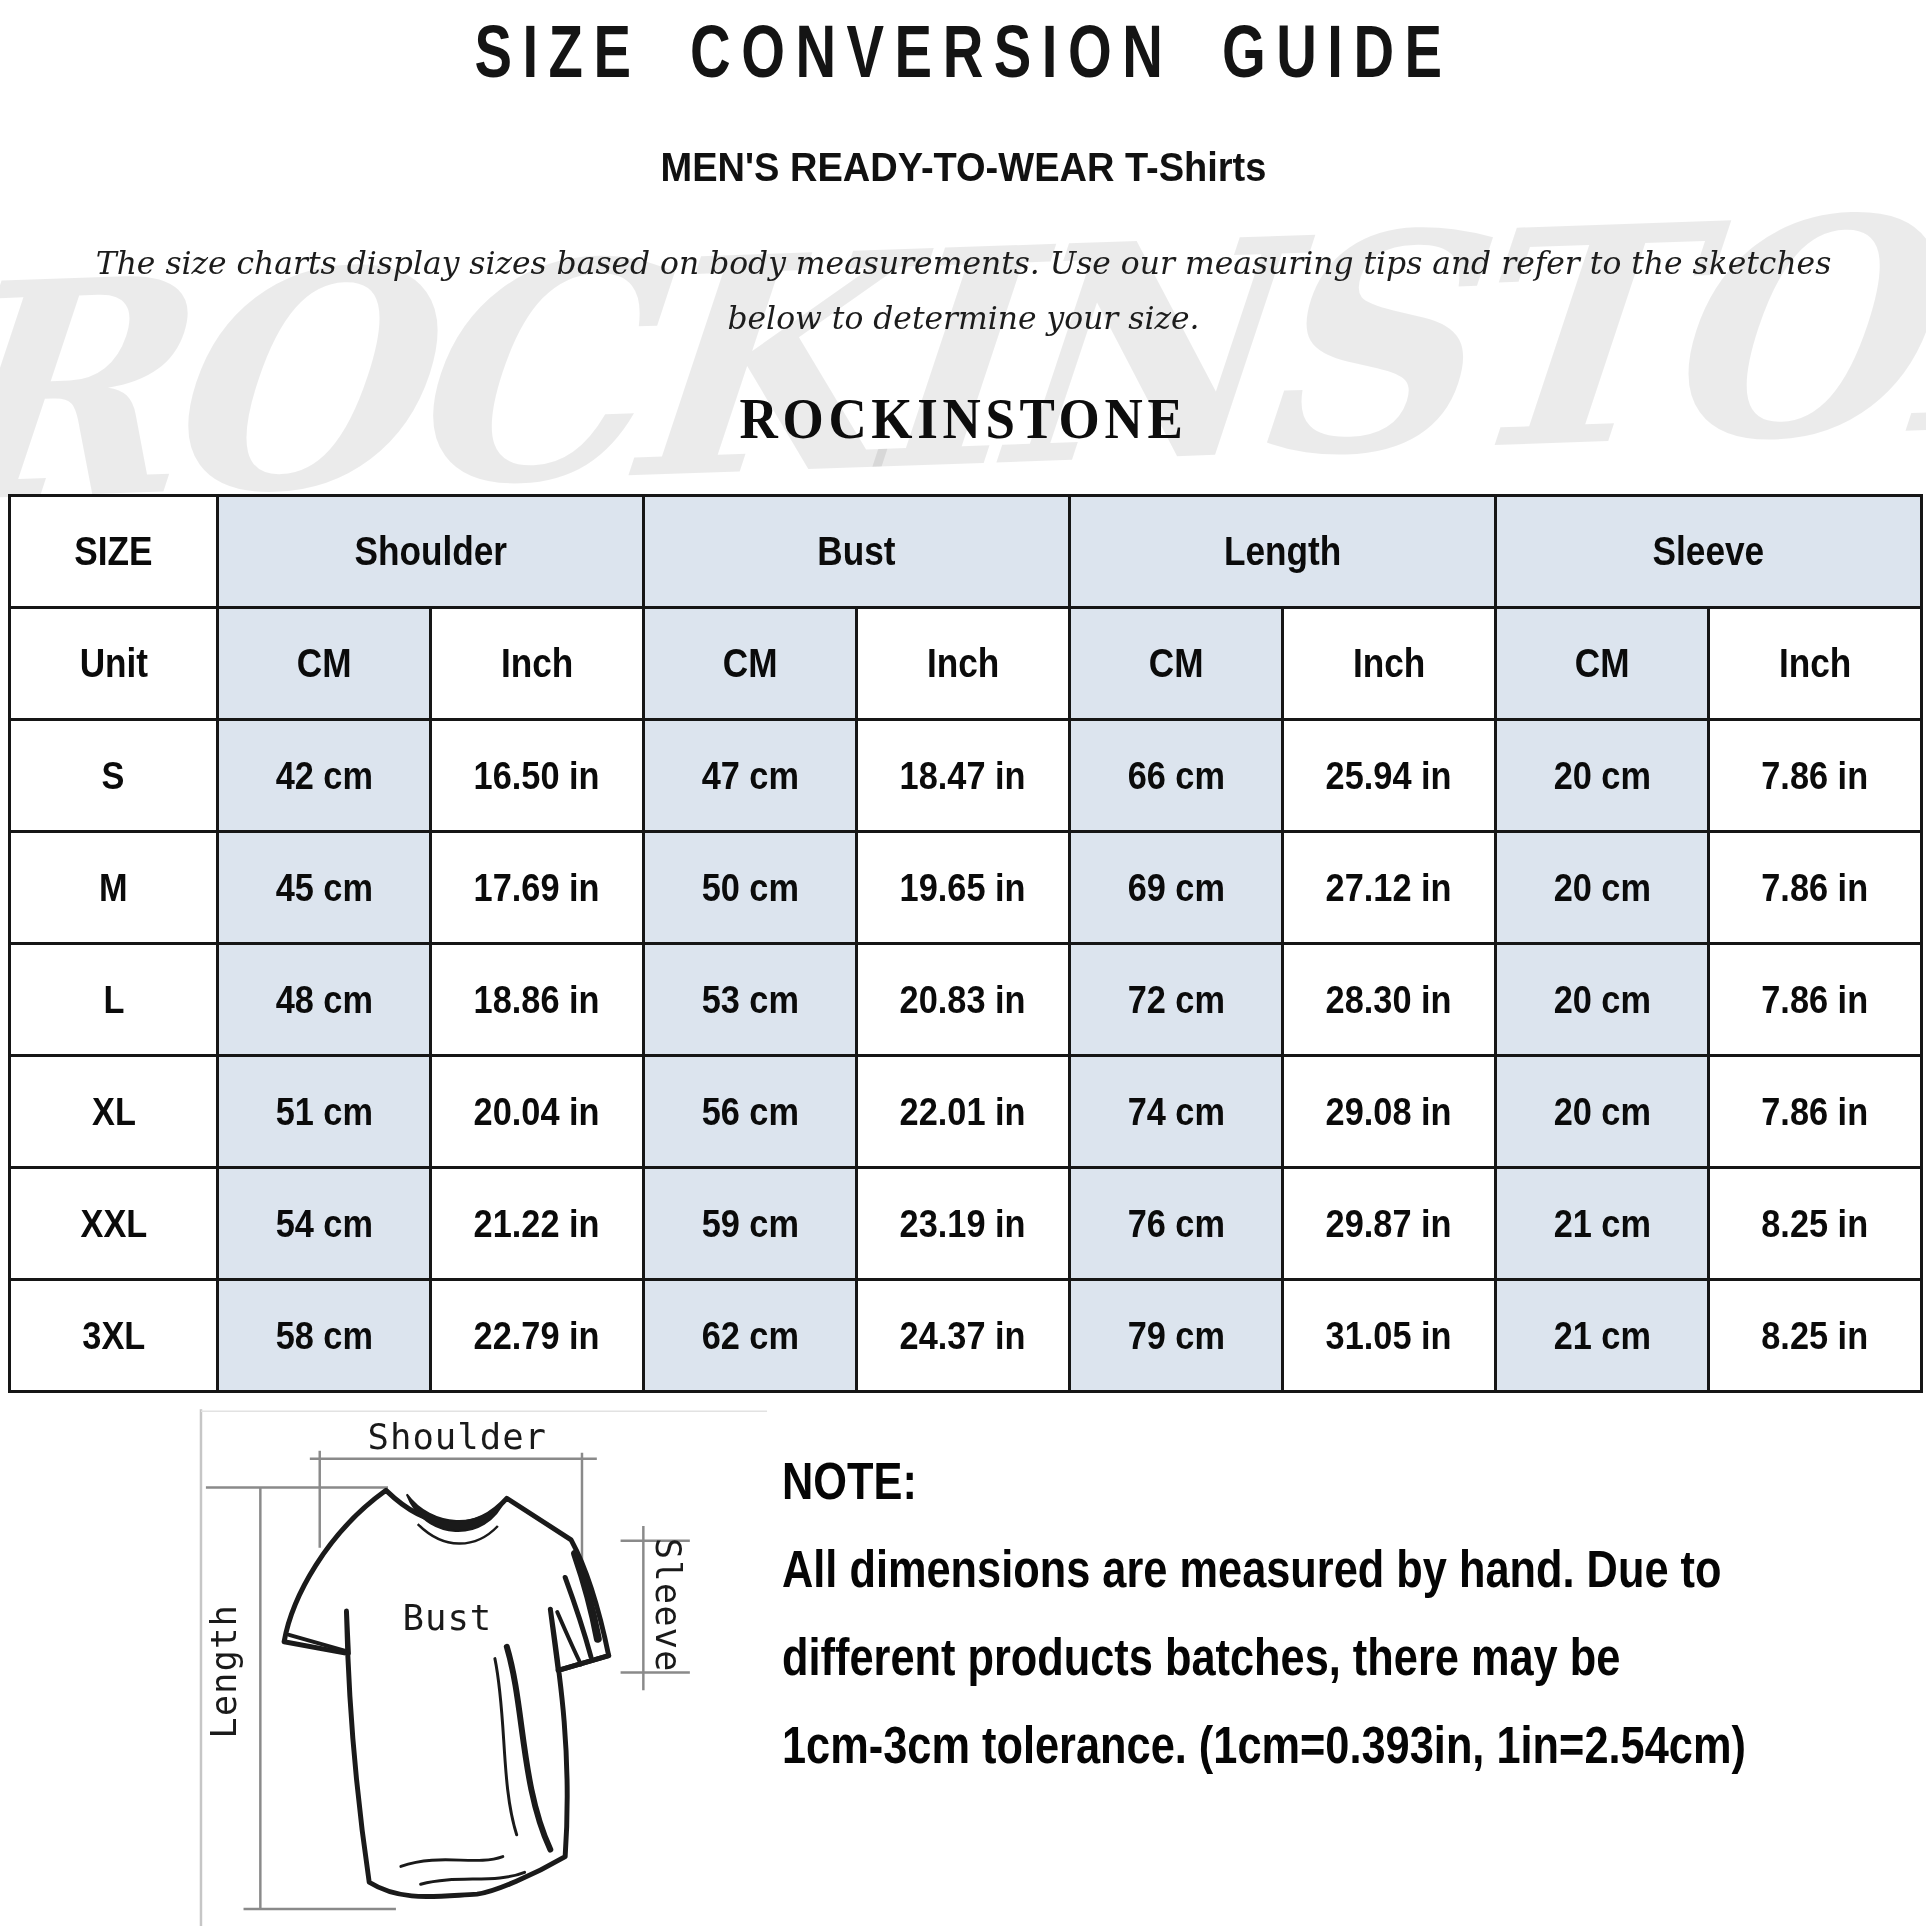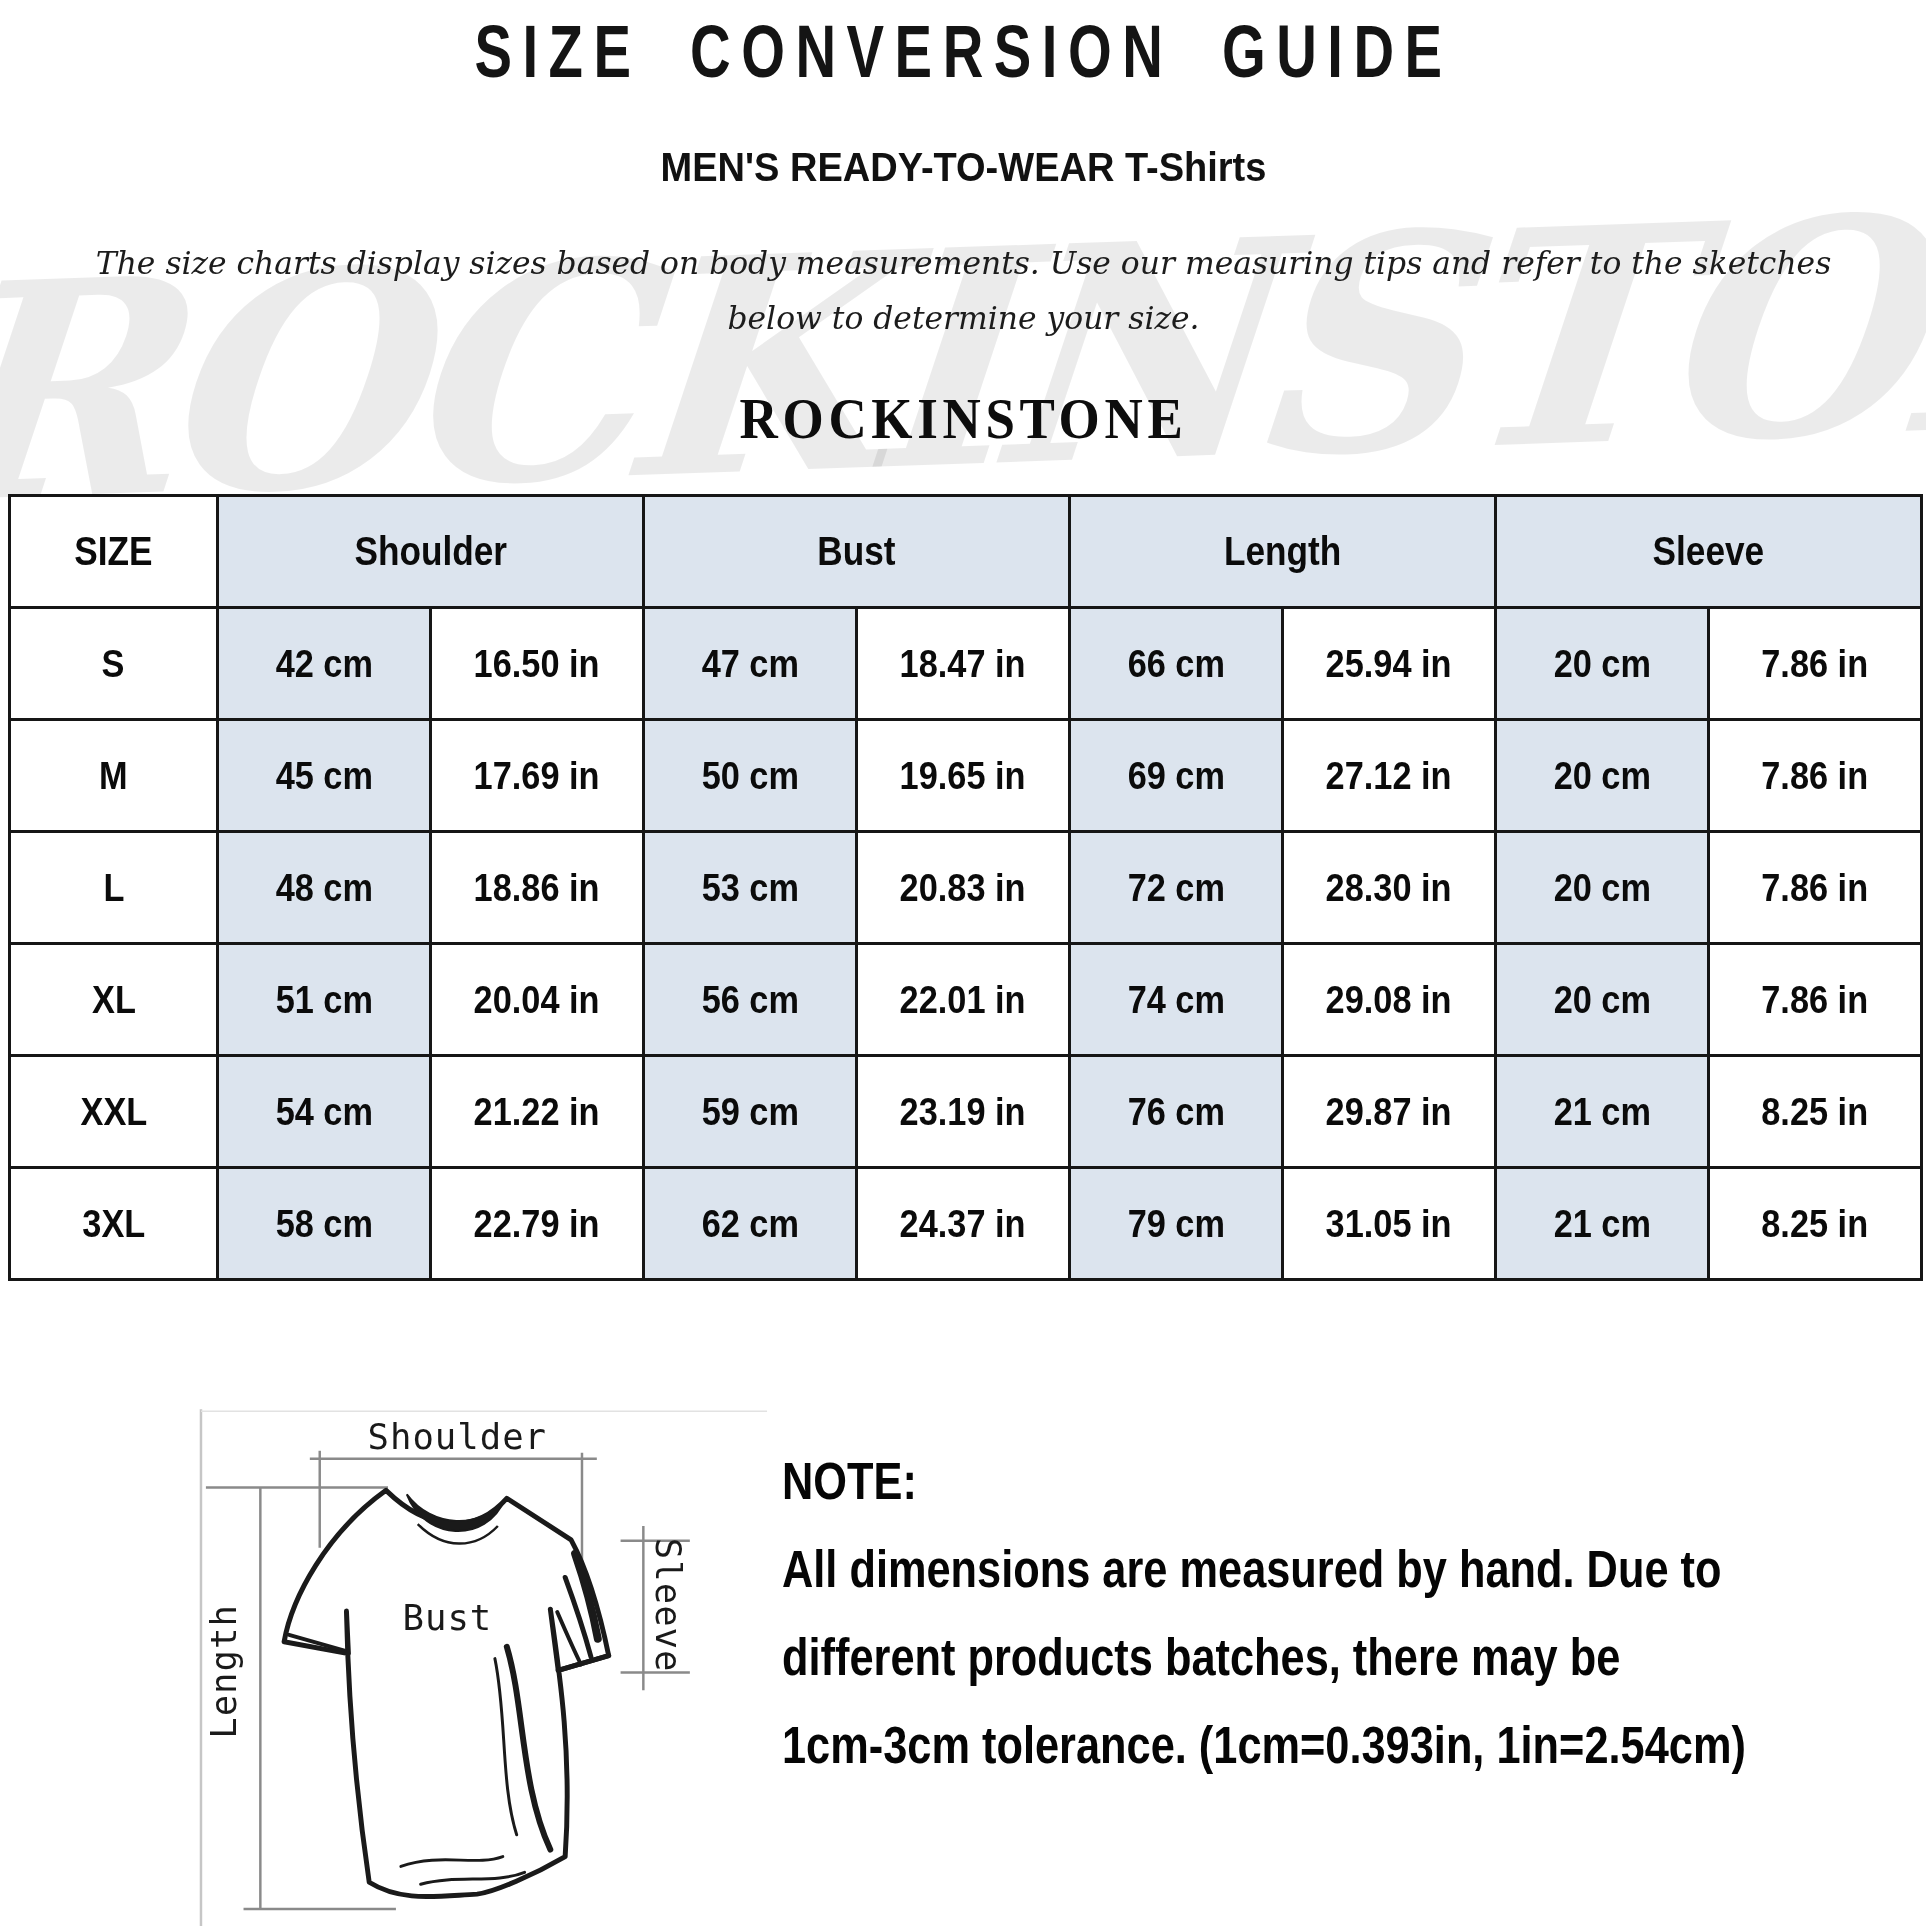--- a/index.html
+++ b/index.html
@@ -88,20 +88,31 @@
     <col style="width:213px">
       <col style="width:213px">
   </colgroup>
   <tbody>
       <tr>
     <td class="fs-head"><span class="ct">SIZE</span></td>
     <td class="sh fs-head" colspan="2"><span class="ct">Shoulder</span></td>
     <td class="sh fs-head" colspan="2"><span class="ct">Bust</span></td>
     <td class="sh fs-head" colspan="2"><span class="ct">Length</span></td>
     <td class="sh fs-head" colspan="2"><span class="ct">Sleeve</span></td>
+  </tr>
+  <tr>
+    <td class="fs-head"><span class="ct">Unit</span></td>
+    <td class="sh fs-head"><span class="ct">CM</span></td>
+    <td class="fs-head"><span class="ct">Inch</span></td>
+    <td class="sh fs-head"><span class="ct">CM</span></td>
+    <td class="fs-head"><span class="ct">Inch</span></td>
+    <td class="sh fs-head"><span class="ct">CM</span></td>
+    <td class="fs-head"><span class="ct">Inch</span></td>
+    <td class="sh fs-head"><span class="ct">CM</span></td>
+    <td class="fs-head"><span class="ct">Inch</span></td>
   </tr>
   <tr>
     <td class="fs-cell"><span class="ct">S</span></td>
     <td class="sh fs-cell"><span class="ct">42 cm</span></td>
     <td class="fs-cell"><span class="ct">16.50 in</span></td>
     <td class="sh fs-cell"><span class="ct">47 cm</span></td>
     <td class="fs-cell"><span class="ct">18.47 in</span></td>
     <td class="sh fs-cell"><span class="ct">66 cm</span></td>
     <td class="fs-cell"><span class="ct">25.94 in</span></td>
     <td class="sh fs-cell"><span class="ct">20 cm</span></td>

